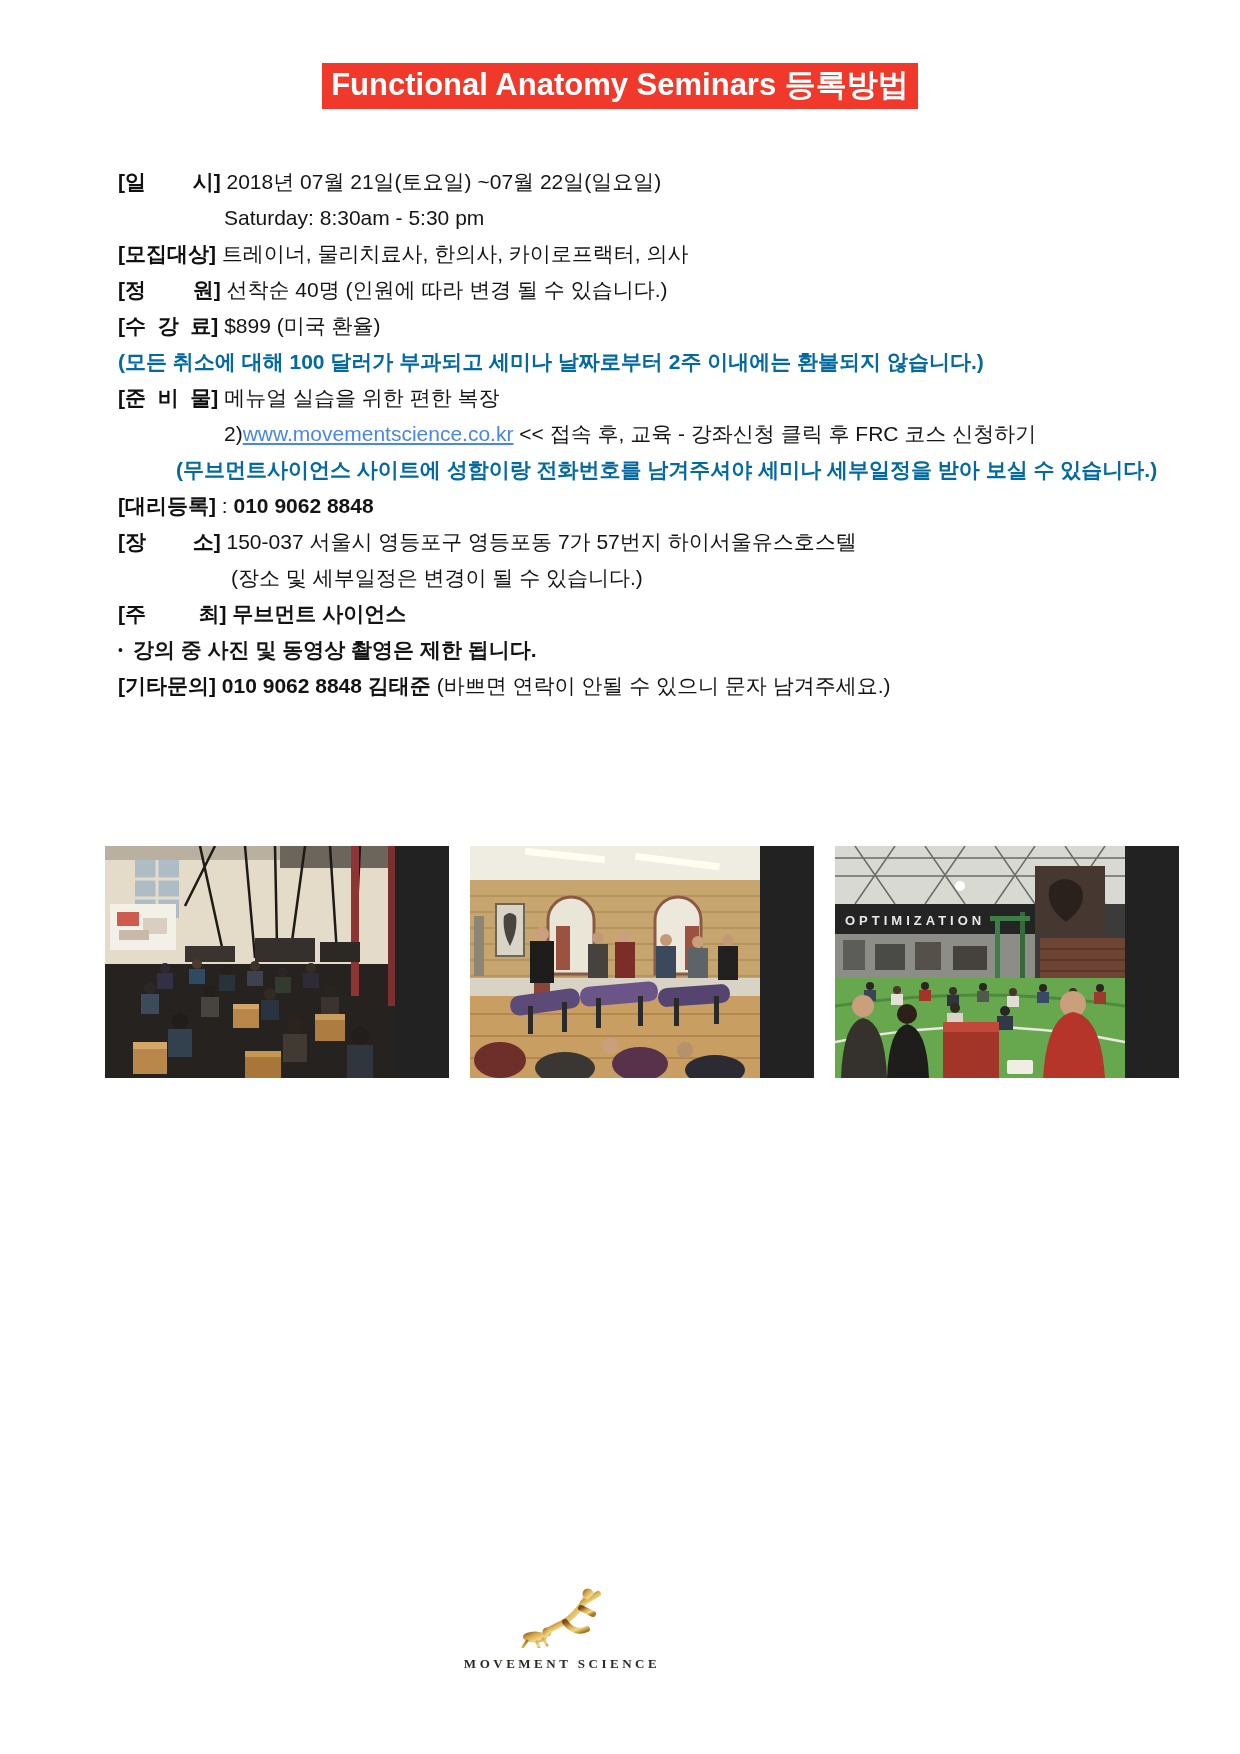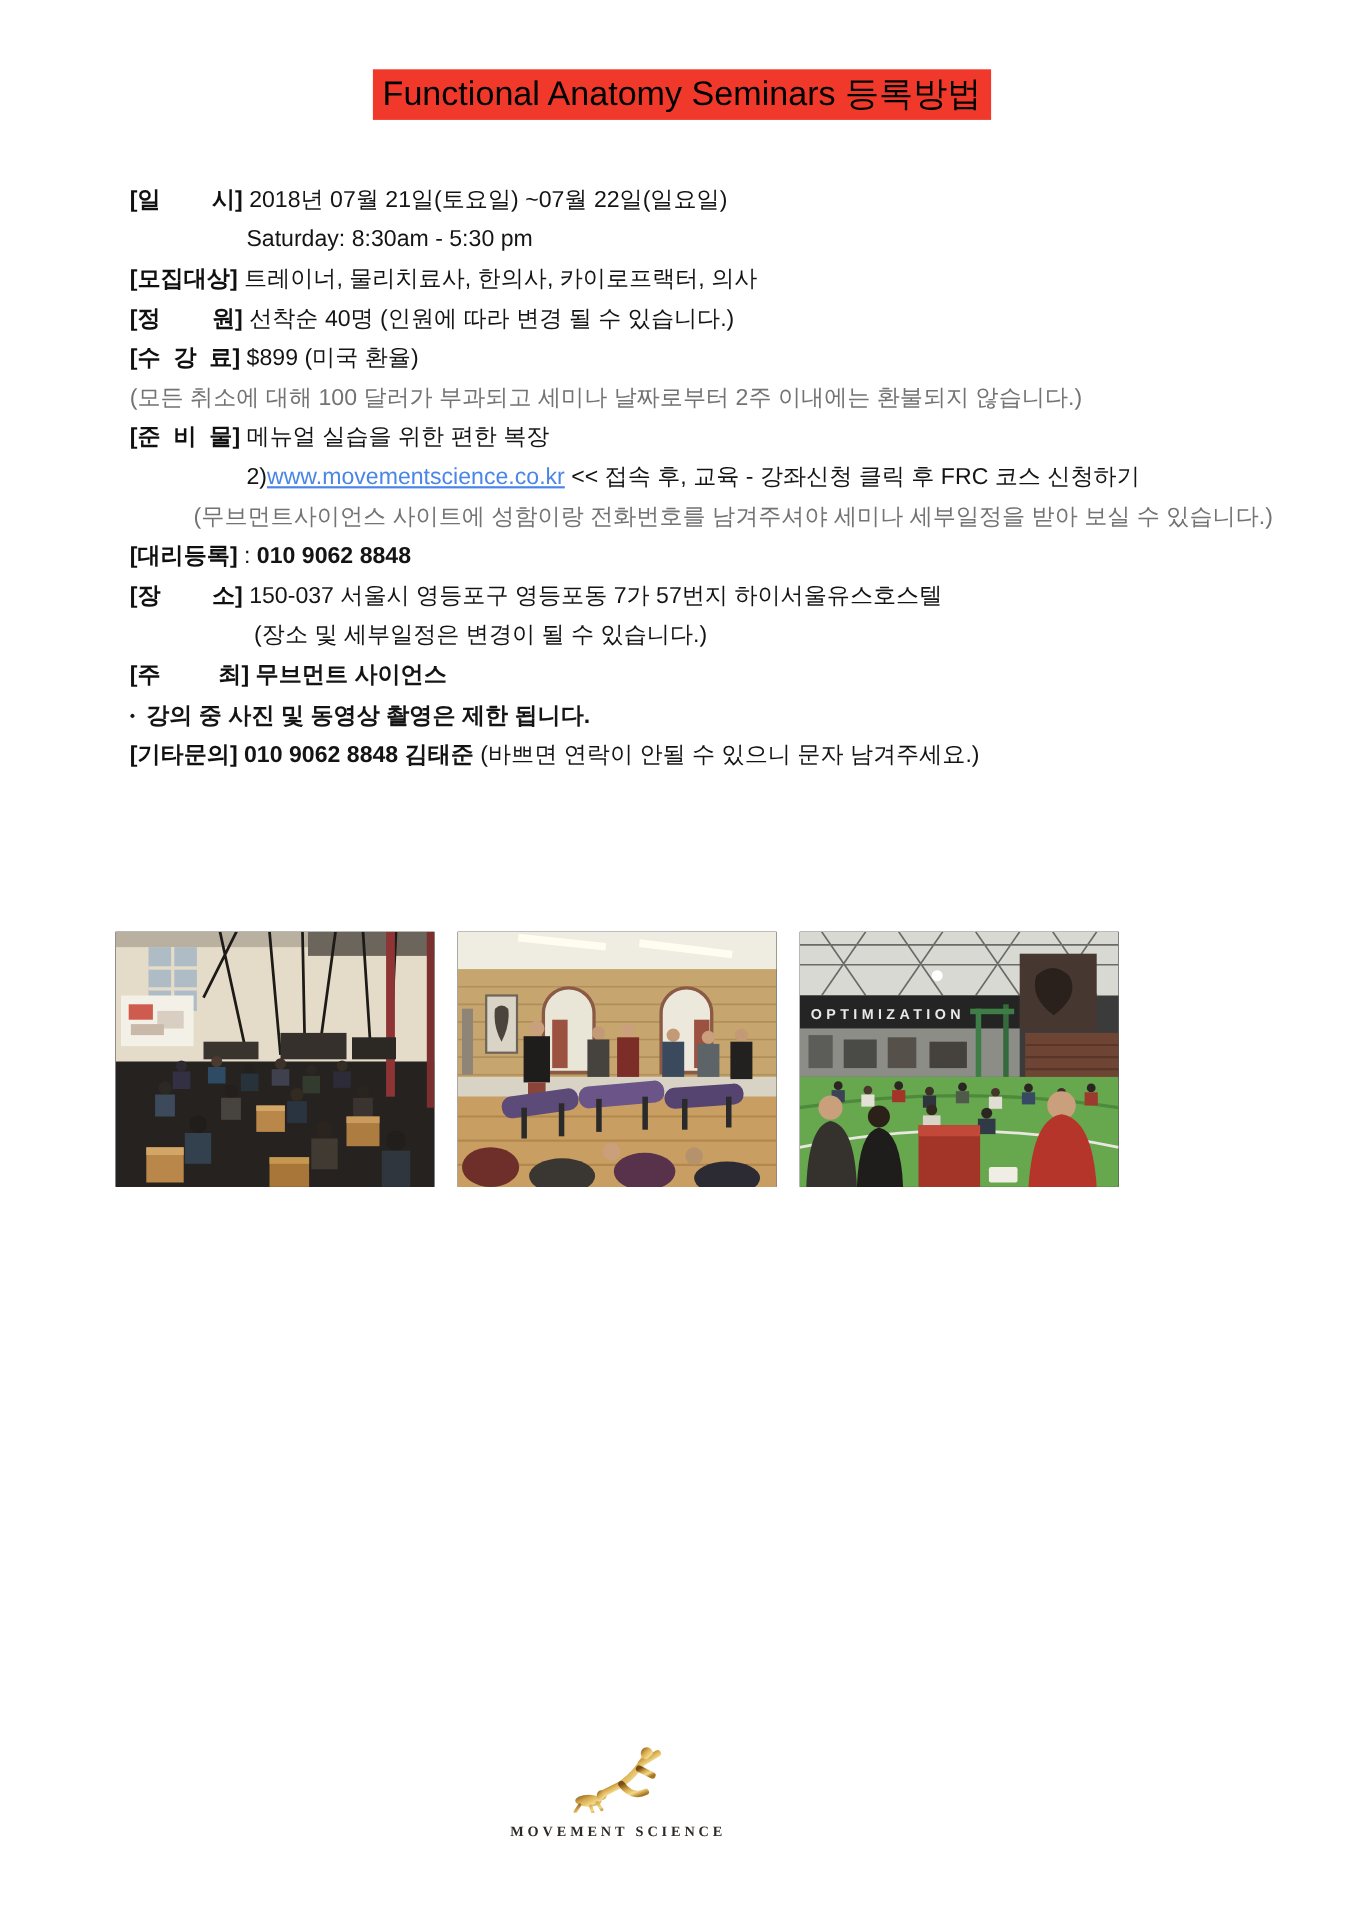--- a/index.html
+++ b/index.html
@@ -4,37 +4,37 @@
 <style>
   html,body{margin:0;padding:0;}
   body{
     width:1240px;height:1754px;background:#ffffff;
     font-family:"Liberation Sans","DejaVu Sans",sans-serif;
     color:#141414;-webkit-font-smoothing:antialiased;
   }
   .page{position:relative;width:1240px;height:1754px;overflow:hidden;background:#fff;}
   .title-wrap{text-align:center;padding-top:63px;}
   .title{
-    display:inline-block;background:#f0392b;color:#000000;
-    font-weight:normal;font-size:31px;line-height:1.28;padding:2px 9px 4px 9px;
+    display:inline-block;background:#f0392b;color:#ffffff;
+    font-weight:bold;font-size:31px;line-height:1.28;padding:2px 9px 4px 9px;
   }
   .content{margin:59px 40px 0 110px;font-size:21px;line-height:28px;}
   p.line{margin:8px;white-space:pre;}
   .lbl{font-weight:bold;color:#101010;}
   .b{font-weight:bold;}
-  .red{color:#737373;font-weight:normal;}
+  .red{color:#0369a1;font-weight:bold;}
   .link{color:#4a86e8;text-decoration:underline;cursor:pointer;}
   .ind-a{padding-left:106px;}   
   .ind-b{padding-left:113px;}   
   .ind-c{padding-left:58px;}    
   .bullet{font-size:14px;vertical-align:2px;padding-right:10px;}
   .mt1{margin-top:28px;} .mt2{margin-top:26px;} .mt3{margin-top:47px;}
   .mt4{margin-top:27px;} .mt5{margin-top:56px;}
   .photos{display:flex;gap:21px;margin:146px 0 0 -5px;}
-  .photo{width:290px;height:232px;overflow:hidden;flex:0 0 auto;background:#222;}
+  .photo{width:344px;height:232px;overflow:hidden;flex:0 0 auto;background:#222;}
   .photo svg{display:block;}
   .logo-wrap{position:absolute;left:0;top:1586px;width:1124px;text-align:center;}
   .logo-brand{
     margin-top:4px;font-family:"Liberation Serif","DejaVu Serif",serif;
     font-size:13px;letter-spacing:3.5px;color:#2e2a26;font-weight:bold;
   }
 </style>
 </head>
 <body>
 

